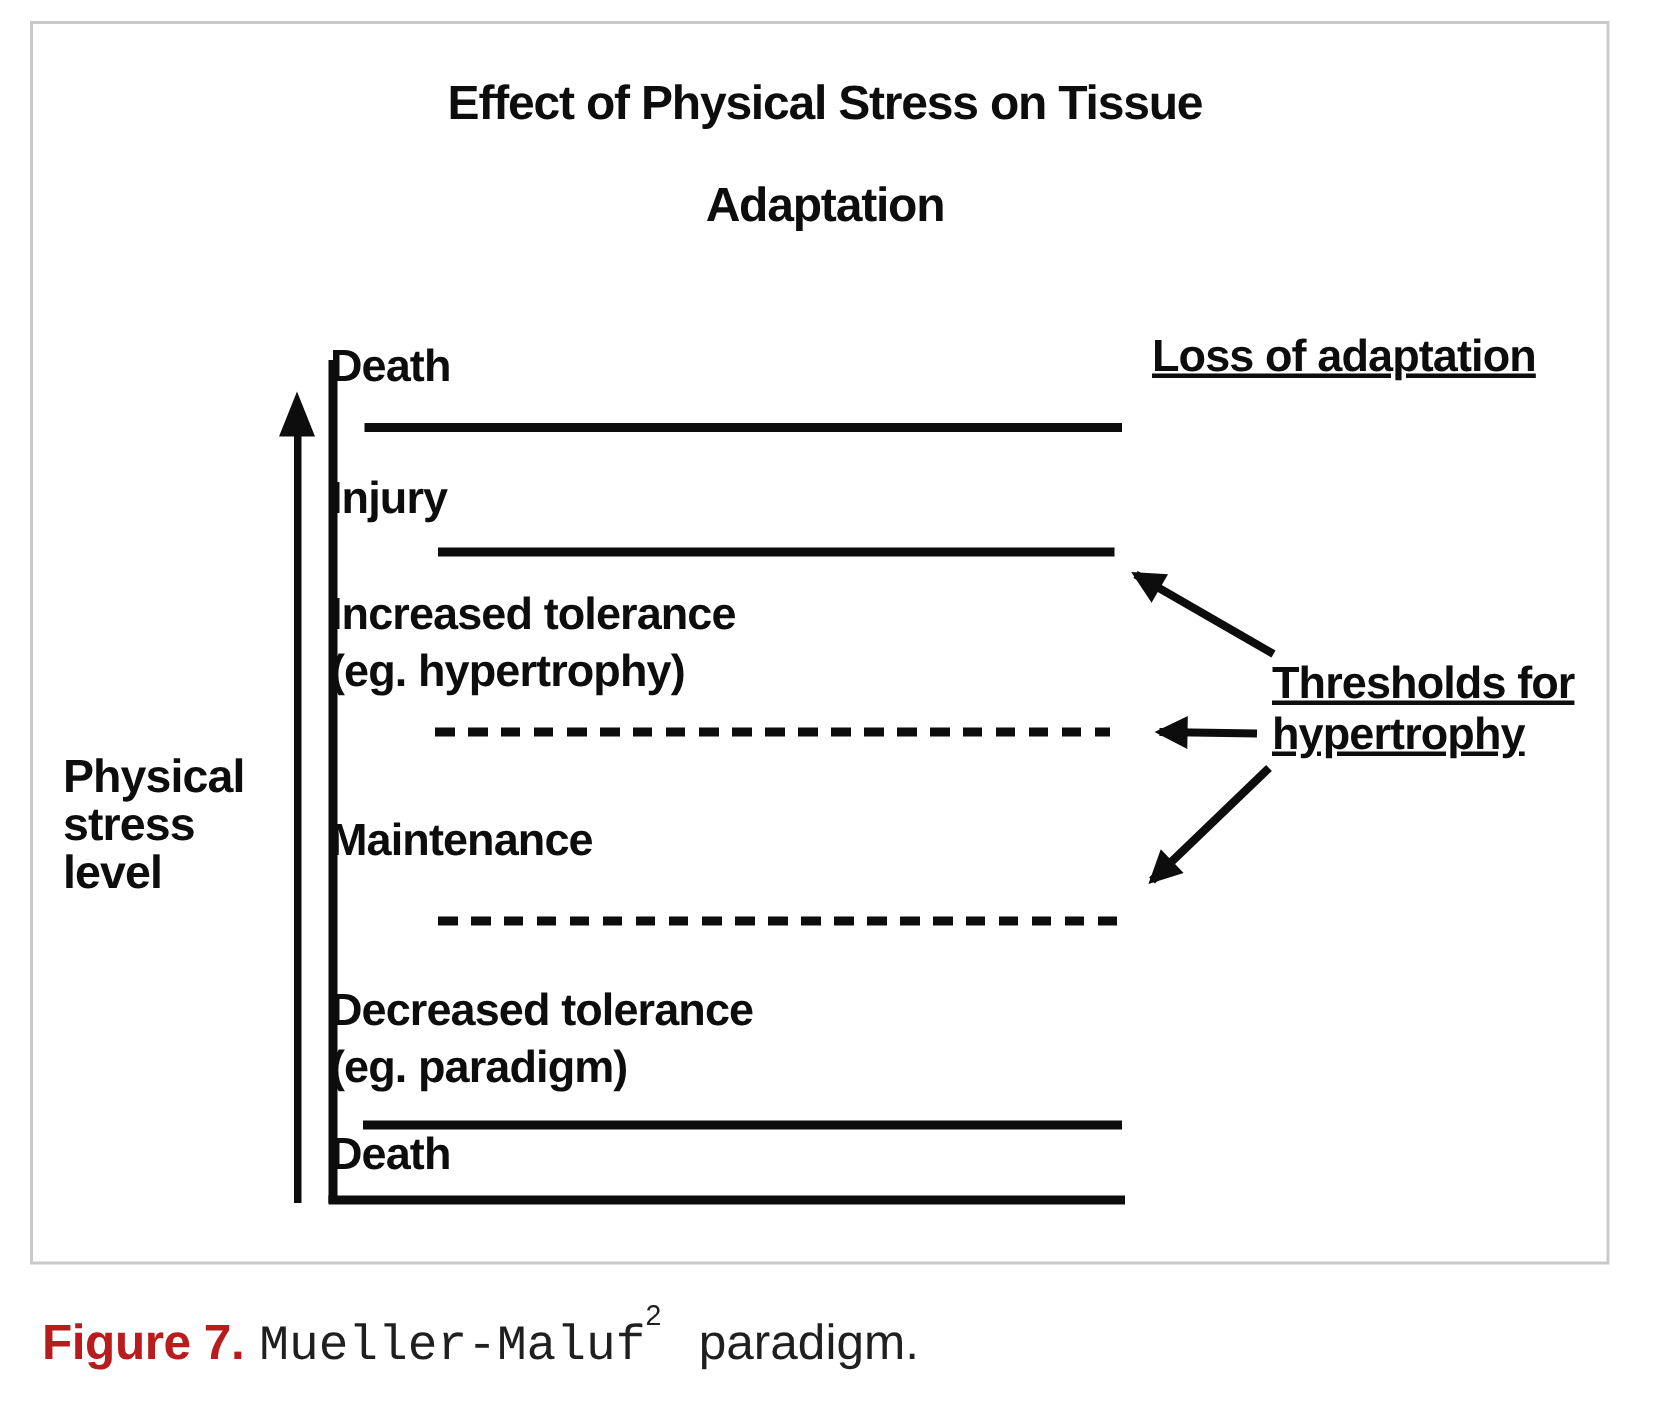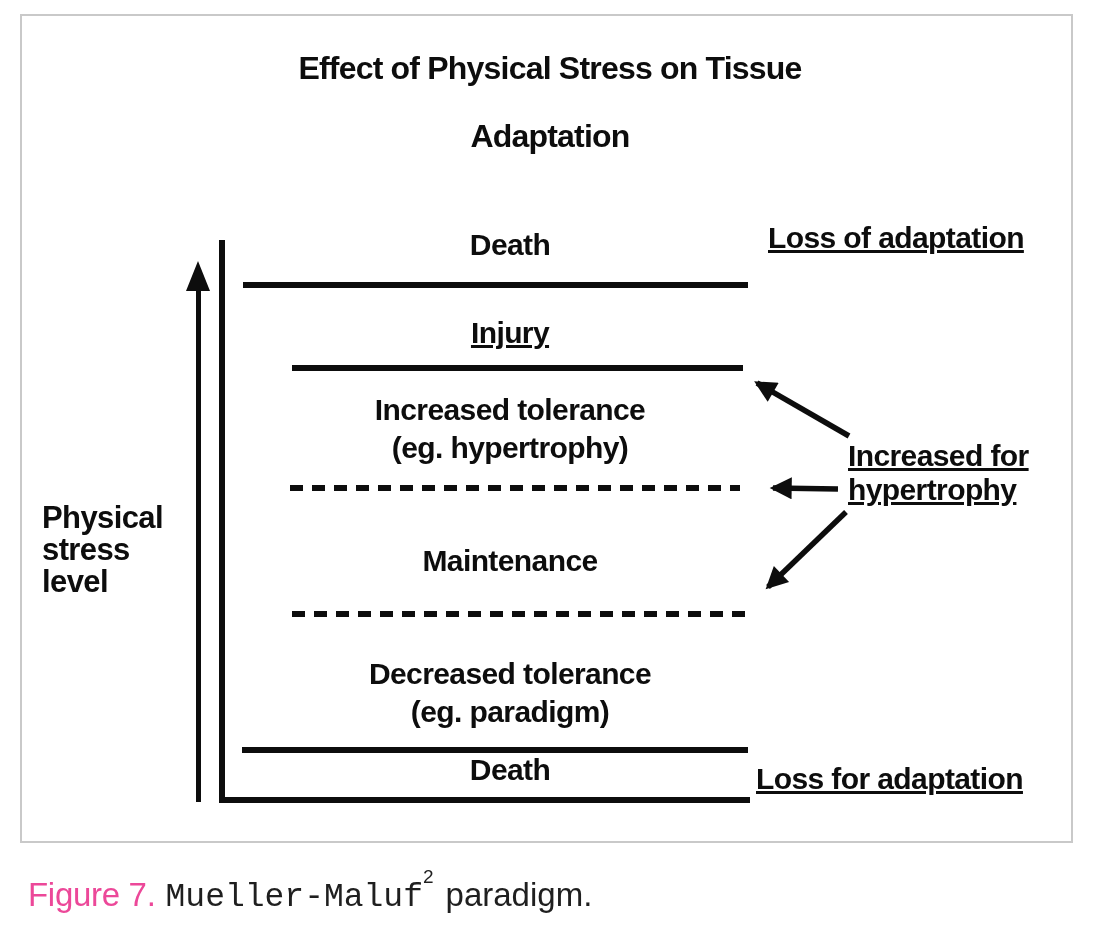--- a/index.html
+++ b/index.html
@@ -8,34 +8,34 @@
 
   .figure-box{position:absolute;left:20px;top:14px;width:1053px;height:829px;
     border:2px solid #c9c9c9;background:#ffffff;}
 
   .abs{position:absolute;}
   .ink{background:#0d0d0d;}
   .txt{color:#0d0d0d;font-weight:bold;letter-spacing:-0.6px;white-space:nowrap;}
 
   .title-line{left:20px;width:1060px;text-align:center;font-size:32px;line-height:32px;
     letter-spacing:-0.8px;}
-  .zone-label{left:220px;width:580px;text-align:center;font-size:30px;line-height:38px;}
+  .zone-label{left:220px;width:580px;text-align:left;font-size:30px;line-height:38px;}
   .side-label{font-size:30px;line-height:34px;text-decoration:underline;}
   .axis-label{left:42px;top:502px;font-size:31px;line-height:32px;}
 
   .dash{background-image:repeating-linear-gradient(to right,
     #0d0d0d 0px,#0d0d0d 13px,transparent 13px,transparent 22px);}
 
   .arrowhead-up{width:0;height:0;border-left:12px solid transparent;
     border-right:12px solid transparent;border-bottom:30px solid #0d0d0d;}
 
   .caption{left:28px;top:877px;font-size:33px;line-height:36px;white-space:nowrap;color:#1f1f1f;}
-  .cap-accent{color:#ec4899;font-weight:normal;letter-spacing:-0.3px;}
+  .cap-accent{color:#b91c1c;font-weight:bold;letter-spacing:-0.3px;}
   .cap-body{margin-left:10px;font-family:Liberation Mono, monospace;}
-  .cap-rest{margin-left:12px;}
+  .cap-rest{margin-left:25px;}
   .caption sup{font-size:19px;position:relative;top:-11px;line-height:0;}
 </style>
 </head>
 <body>
 
 <div class="canvas">
 
   <div class="figure-box"></div>
 
   <div class="abs txt title-line" style="top:52px;">Effect of Physical Stress on Tissue</div>
@@ -53,38 +53,37 @@
   <div class="abs ink" style="left:219px;top:240px;width:6px;height:562px;"></div>
   <div class="abs ink" style="left:219px;top:797px;width:531px;height:6px;"></div>
 
   <div class="abs ink" style="left:243px;top:282px;width:505px;height:6px;"></div>
   <div class="abs ink" style="left:292px;top:365px;width:451px;height:6px;"></div>
   <div class="abs dash" style="left:290px;top:485px;width:450px;height:6px;"></div>
   <div class="abs dash" style="left:292px;top:611px;width:455px;height:6px;"></div>
   <div class="abs ink" style="left:242px;top:747px;width:506px;height:6px;"></div>
 
   <div class="abs txt zone-label" style="top:226px;">Death</div>
-  <div class="abs txt zone-label" style="top:314px;text-decoration:underline;">Injury</div>
+  <div class="abs txt zone-label" style="top:314px;">Injury</div>
   <div class="abs txt zone-label" style="top:542px;">Maintenance</div>
   <div class="abs txt zone-label" style="top:391px;">
     <div>Increased tolerance</div>
     <div>(eg. hypertrophy)</div>
   </div>
   <div class="abs txt zone-label" style="top:655px;">
     <div>Decreased tolerance</div>
     <div>(eg. paradigm)</div>
   </div>
   <div class="abs txt zone-label" style="top:751px;">Death</div>
 
   <div class="abs txt side-label" style="left:768px;top:221px;">Loss of adaptation</div>
   <div class="abs txt side-label" style="left:848px;top:439px;">
-    <div>Increased for</div>
+    <div>Thresholds for</div>
     <div>hypertrophy</div>
   </div>
-  <div class="abs txt side-label" style="left:756px;top:762px;">Loss for adaptation</div>
 
   <svg class="abs" style="left:700px;top:360px;" width="200" height="260" viewBox="700 360 200 260">
     <defs>
       <marker id="ah" viewBox="0 0 10 10" refX="8.5" refY="5" markerWidth="4.7" markerHeight="4" orient="auto" markerUnits="strokeWidth">
         <path d="M0 0 L10 5 L0 10 z" fill="#0d0d0d"></path>
       </marker>
     </defs>
     <line x1="849" y1="436" x2="757" y2="383" stroke="#0d0d0d" stroke-width="5.5" marker-end="url(#ah)"></line>
     <line x1="838" y1="489" x2="773" y2="488" stroke="#0d0d0d" stroke-width="5.5" marker-end="url(#ah)"></line>
     <line x1="846" y1="512" x2="768" y2="587" stroke="#0d0d0d" stroke-width="5.5" marker-end="url(#ah)"></line>

